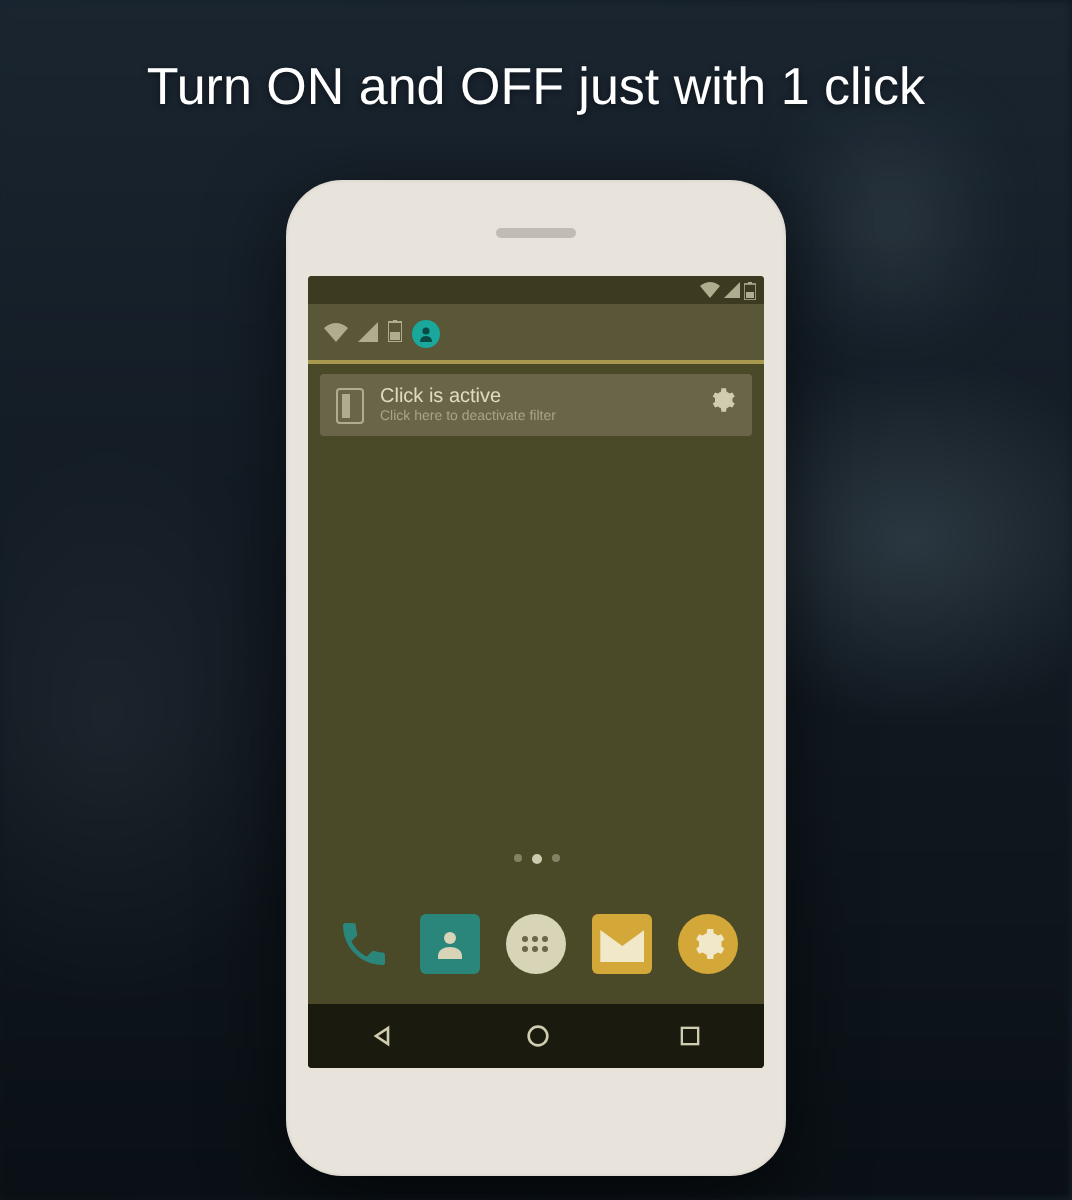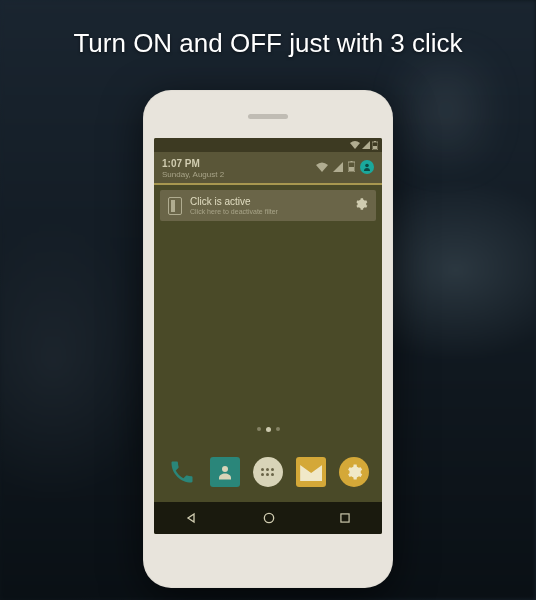--- a/index.html
+++ b/index.html
@@ -196,21 +196,21 @@
       align-items: center;
     }
     .nav-btn { color: #d0ccb0; display:flex; }
   </style>
 </head>
 <body>
 
 <div class="bg-blur"></div>
 <div class="window-light"></div>
 
-<div class="headline">Turn ON and OFF just with 3 click</div>
+<div class="headline">Turn ON and OFF just with 1 click</div>
 
 <div class="phone">
   <div class="speaker"></div>
   <div class="screen">
 
     <div class="status-bar">
       <span class="status-icon">
         <svg width="10" height="8" viewBox="0 0 10 8">
             <path d="M5 8 L0 2 Q5 -2 10 2 Z" fill="#b0ac90"></path>
           </svg>
@@ -224,24 +224,20 @@
         <svg width="6" height="9" viewBox="0 0 6 9">
             <rect x="0" y="1" width="6" height="8" fill="none" stroke="#b0ac90" stroke-width="0.8"></rect>
             <rect x="1" y="5" width="4" height="3" fill="#b0ac90"></rect>
             <rect x="2" y="0" width="2" height="1" fill="#b0ac90"></rect>
           </svg>
       </span>
     </div>
 
     <div class="notif-shade">
       <div class="shade-header">
-        <div>
-          <div class="shade-time">1:07 PM</div>
-          <div class="shade-date">Sunday, August 2</div>
-        </div>
         <div class="shade-icons">
           <span>
             <svg width="12" height="10" viewBox="0 0 12 10">
                 <path d="M6 10 L0 3 Q6 -2 12 3 Z" fill="#b0ac90"></path>
               </svg>
           </span>
           <span>
             <svg width="10" height="10" viewBox="0 0 10 10">
                 <path d="M0 10 L10 10 L10 0 Z" fill="#b0ac90"></path>
               </svg>

